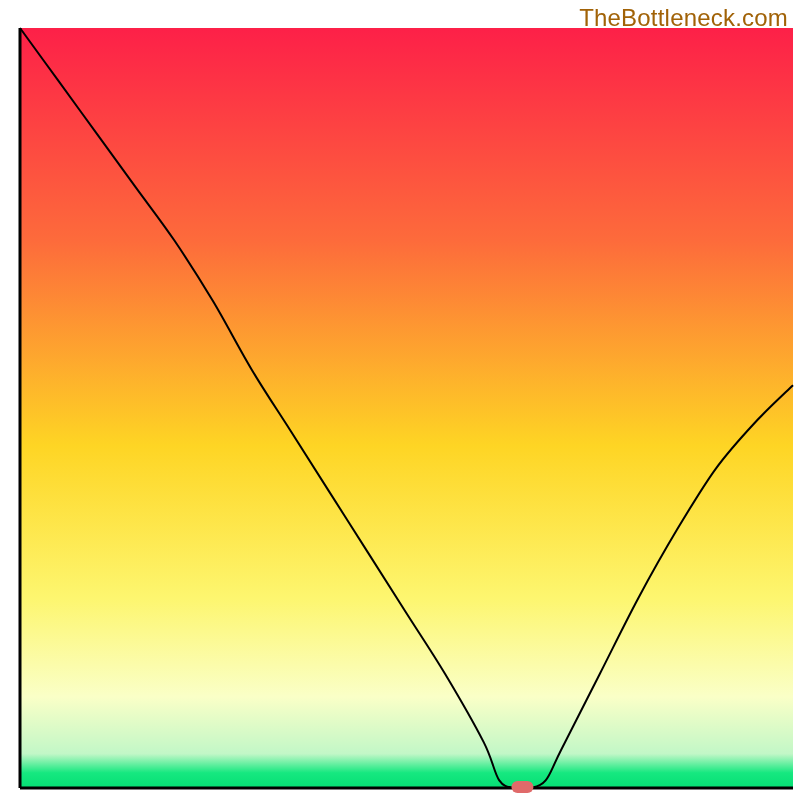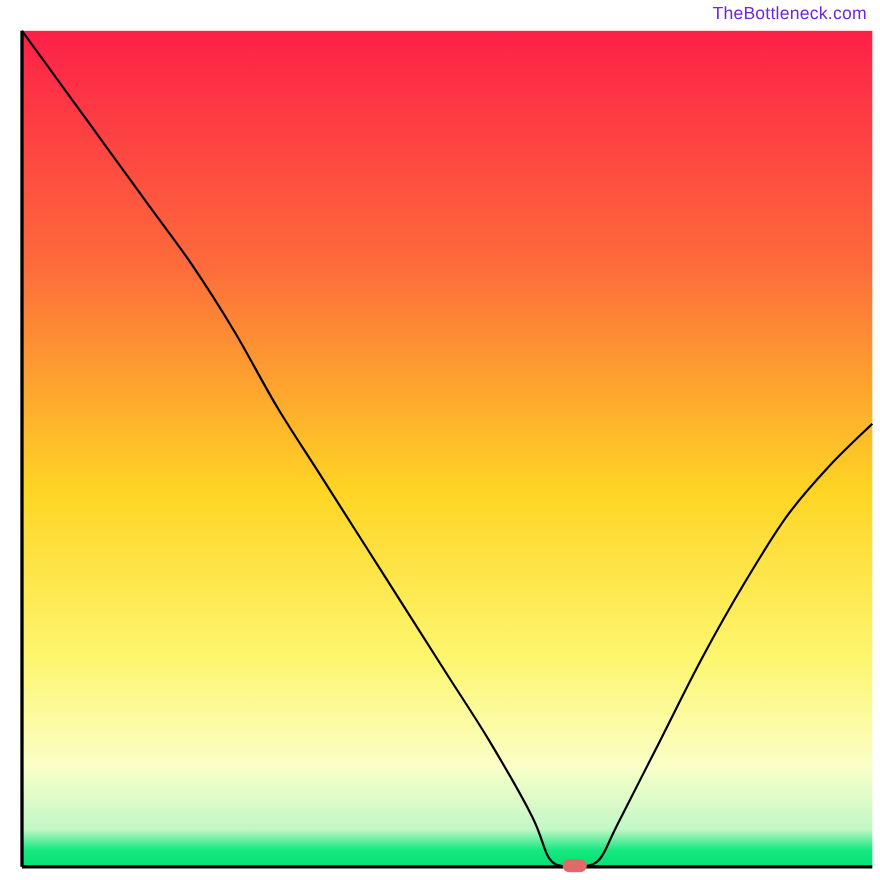--- a/index.html
+++ b/index.html
@@ -13,22 +13,22 @@
   }
   .stage {
     position: relative;
     width: 800px;
     height: 800px;
   }
   .attribution {
     position: absolute;
     top: 4px;
     right: 12px;
-    font-size: 16px;
-    color: #6d28d9;
+    font-size: 24px;
+    color: #a16207;
     font-weight: 500;
     letter-spacing: 0.2px;
   }
   svg.chart {
     position: absolute;
     top: 0;
     left: 0;
   }
 </style>
 </head>

